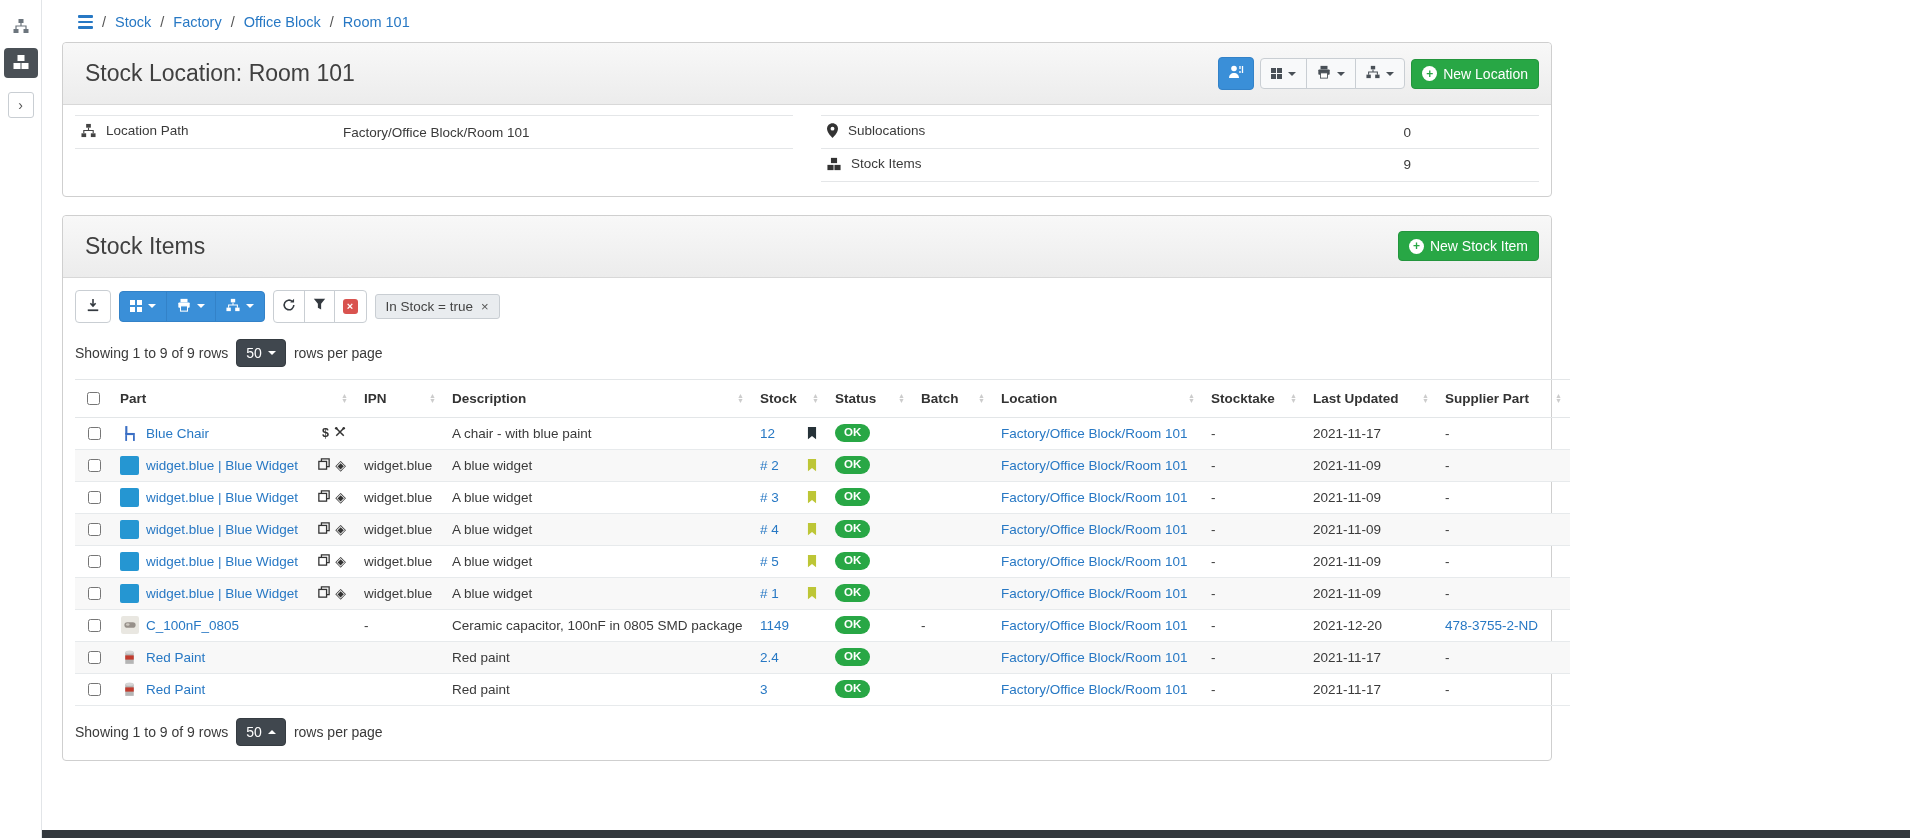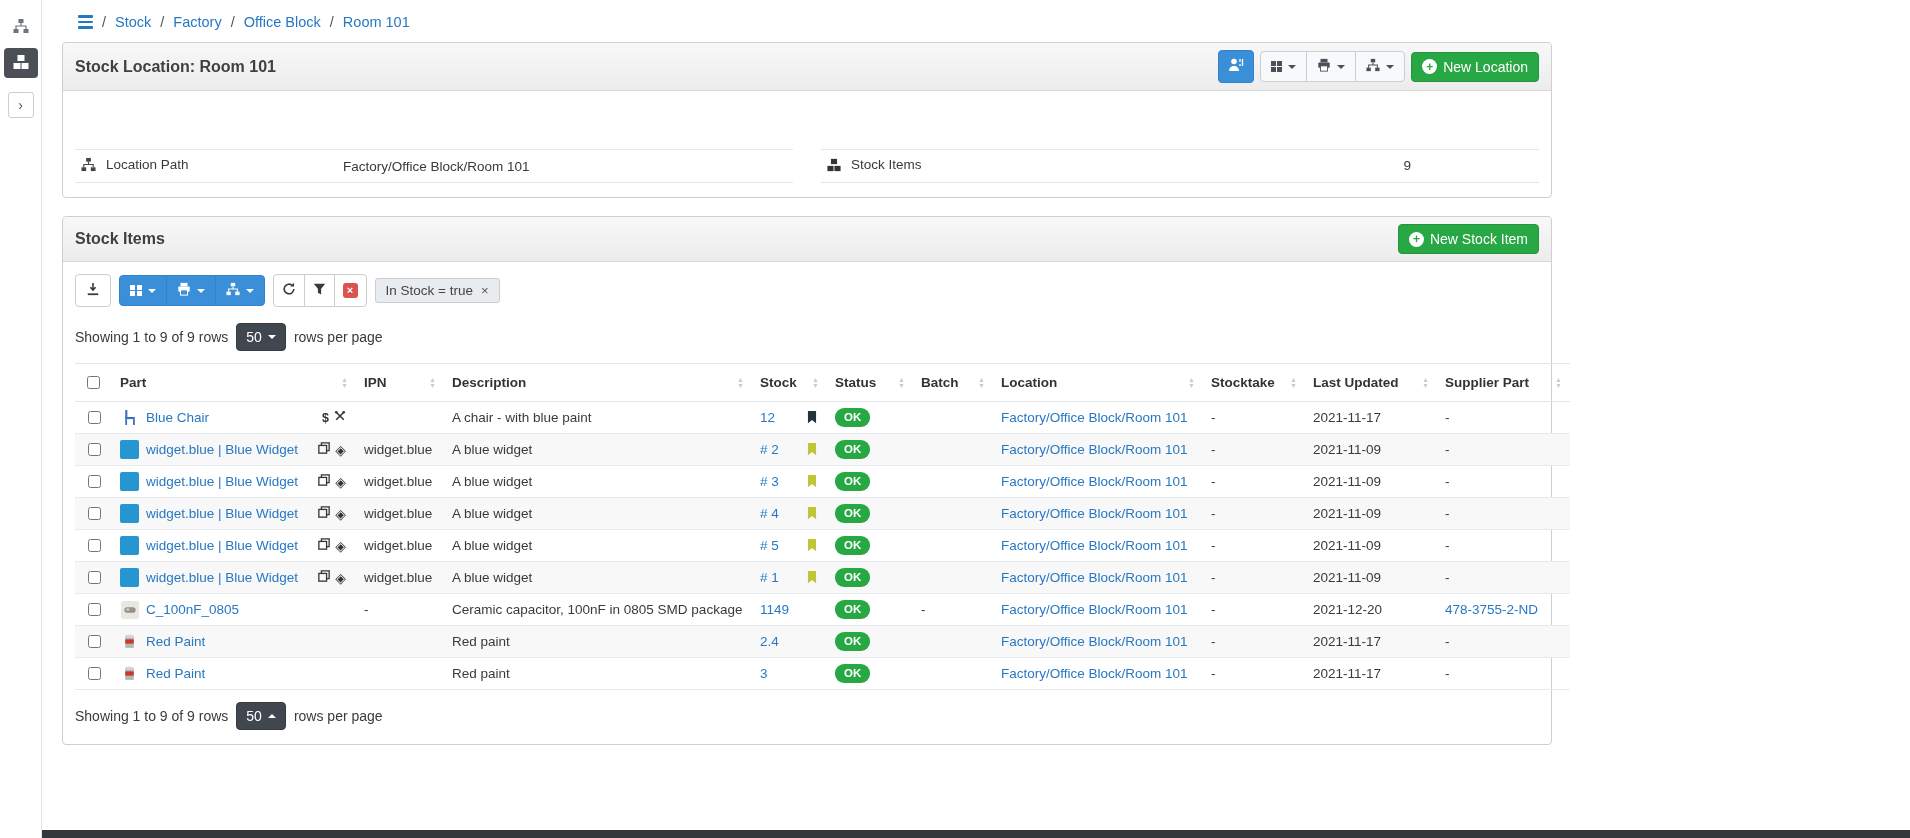--- a/index.html
+++ b/index.html
@@ -31,21 +31,21 @@
   .hamburger { display:inline-flex; flex-direction:column; gap:3px; cursor:pointer; }
   .hamburger i { width:15px; height:2.5px; background:#2778c4; border-radius:1px; }
   .bc-sep { color:#555; }
 
   .panel { border:1px solid #cfcfcf; border-radius:4px; margin:0 6px 18px 6px; background:#fff; }
   .panel-header {
     display:flex; align-items:center; padding:7px 12px;
     background:linear-gradient(#f8f8f8,#ececec);
     border-bottom:1px solid #d8d8d8; border-radius:4px 4px 0 0;
   }
-  .panel-title { margin:0; font-size:16px; font-weight:700; color:#404040; }
+  .panel-title { margin:10px; font-size:23px; font-weight:400; color:#404040; }
   .header-actions { margin-left:auto; display:flex; align-items:center; gap:6px; }
 
   
   .btn { display:inline-flex; align-items:center; gap:6px; border:1px solid transparent;
     border-radius:4px; padding:6px 10px; font-size:14px; cursor:pointer;
     font-family:"Liberation Sans",sans-serif; background:#fff; }
   .btn-blue { background:#3a8fd8; border-color:#3382c8; color:#fff; }
   .btn-green { background:#28a745; border-color:#23953d; color:#fff; font-weight:400; }
   .btn-light { background:#f8f9fa; border-color:#c9ced3; color:#495057; }
   .btn-dark { background:#40474e; border-color:#353b41; color:#fff;justify-content:space-between; }
@@ -60,21 +60,21 @@
   .caret-u { width:0; height:0; border-left:4px solid transparent; border-right:4px solid transparent;
     border-bottom:4px solid currentColor; display:inline-block; }
 
   .grid-ico { display:inline-grid; grid-template-columns:5px 5px; gap:1.5px; }
   .grid-ico i { width:5px; height:5px; background:currentColor; }
 
   .plus-circle { background:#fff; color:#28a745; border-radius:50%; width:15px; height:15px;
     display:inline-flex; align-items:center; justify-content:center; font-weight:700; font-size:12px; line-height:1; }
 
   
-  .details { display:flex; gap:28px; padding:10px 12px 14px 12px;margin-top:48px; }
+  .details { display:flex; gap:28px; padding:10px 12px 14px 12px; }
   .detail-table { flex:1; border-collapse:collapse; font-size:13.5px; align-self:flex-start; }
   .detail-table tr { border-bottom:1px solid #e4e6e8; }
   .detail-table tr:first-child { border-top:1px solid #e4e6e8; }
   .detail-table td { padding:7px 6px; }
   .dt-label { width:262px; }
   .dt-label .lbl-inner { display:inline-flex; align-items:center; gap:10px; color:#3a3a3a; }
   .dt-ico { color:#444; display:inline-flex; }
   .dt-num { text-align:right; padding-right:128px !important; }
 
   
@@ -235,20 +235,34 @@
               </span>
               <span>Location Path</span>
             </span>
           </td>
           <td>Factory/Office Block/Room 101</td>
         </tr>
         </tbody>
       </table>
       <table class="detail-table">
         <tbody>
+        <tr>
+          <td class="dt-label">
+            <span class="lbl-inner">
+              <span class="dt-ico">
+                <svg width="11" height="15" viewBox="0 0 12 16">
+                      <path d="M6 0C2.7 0 0 2.7 0 6c0 4.5 6 10 6 10s6-5.5 6-10C12 2.7 9.3 0 6 0z" fill="#333"></path>
+                      <circle cx="6" cy="6" r="2.1" fill="#fff"></circle>
+                    </svg>
+              </span>
+              <span>Sublocations</span>
+            </span>
+          </td>
+          <td class="dt-num">0</td>
+        </tr>
         <tr>
           <td class="dt-label">
             <span class="lbl-inner">
               <span class="dt-ico">
                 <svg width="14" height="14" viewBox="0 0 16 16" fill="#333">
                       <rect x="4.5" y="1" width="7" height="6"></rect>
                       <rect x="0.5" y="9" width="7" height="6"></rect>
                       <rect x="8.5" y="9" width="7" height="6"></rect>
                     </svg>
               </span>

